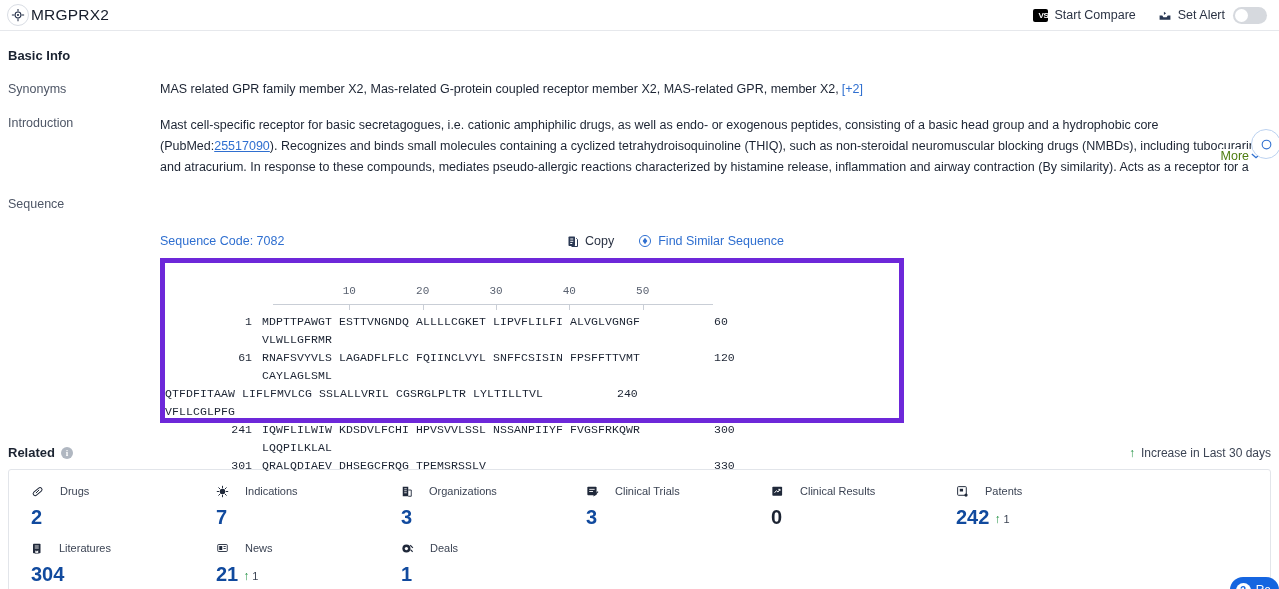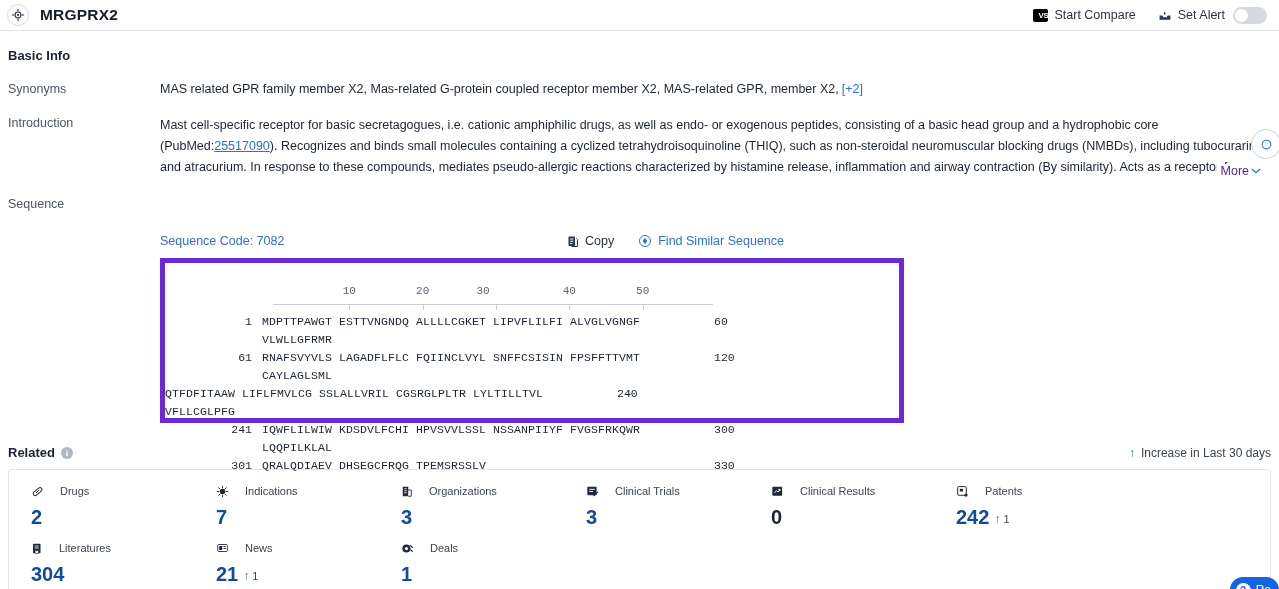--- a/index.html
+++ b/index.html
@@ -20,22 +20,22 @@
     background: #fff;
     position: relative;
   }
   .gene-icon {
     width: 22px; height: 22px; border-radius: 50%;
     border: 1px solid #d9dde4;
     display: flex; align-items: center; justify-content: center;
     flex: 0 0 auto;
   }
   .page-title {
-    font-size: 15.5px; font-weight: bold; letter-spacing: .2px;
-    margin-left: 11px; color: #161d2b;
+    font-size: 15.5px; font-weight: normal; letter-spacing: .2px;
+    margin-left: 2px; color: #161d2b;
   }
   .topbar-right {
     margin-left: auto; display: flex; align-items: center; gap: 22px;
   }
   .tb-action { display: flex; align-items: center; gap: 6px; font-size: 12.5px; color: #2b3344; cursor: pointer; }
   .vs-badge {
     width: 15px; height: 13px; border-radius: 2px; background: #000000;
     color: #fff; font-size: 8px; font-weight: bold; line-height: 13px;
     text-align: right; letter-spacing: -.3px;
   }
@@ -72,22 +72,22 @@
   .syn-more { color: #2f6fd0; cursor: pointer; margin-left: 3px; }
 
   .intro-wrap { position: relative; }
   .intro-text {
     font-size: 12.5px; line-height: 21px; color: #1c2433;
     max-height: 63px; overflow: hidden;
     padding-right: 2px;
   }
   .pm-link { color: #2f6fd0; text-decoration: underline; cursor: pointer; }
   .more-btn {
-    position: absolute; right: 10px; bottom: 0;
-    font-size: 12.5px; color: #4c1d95; background: #fff;
+    position: absolute; right: 10px; bottom: 15px;
+    font-size: 12.5px; color: #4d7c0f; background: #fff;
     padding-left: 4px; cursor: pointer;
     display: flex; align-items: center; gap: 2px;
   }
   .edge-circle {
     position: absolute; right: -10px; top: 14px;
     width: 30px; height: 30px; border-radius: 50%;
     border: 1px solid #bcd2f0; background: #fff;
     display: flex; align-items: center; justify-content: center;
   }
 
@@ -267,21 +267,21 @@
 
       <div class="seq-box">
         <div class="ruler">
           <div class="ruler-line"></div>
           <div id="ruler-marks">
               <div class="ruler-tick" style="left: 76.3333px;"></div>
               <div class="ruler-num" style="left: 76.3333px;">10</div>
               <div class="ruler-tick" style="left: 149.667px;"></div>
               <div class="ruler-num" style="left: 149.667px;">20</div>
               <div class="ruler-tick" style="left: 223px;"></div>
-              <div class="ruler-num" style="left: 210px;">30</div>
+              <div class="ruler-num" style="left: 223px;">30</div>
               <div class="ruler-tick" style="left: 296.333px;"></div>
               <div class="ruler-num" style="left: 296.333px;">40</div>
               <div class="ruler-tick" style="left: 369.667px;"></div>
               <div class="ruler-num" style="left: 369.667px;">50</div>
             </div>
         </div>
         <div class="seq-rows" id="seq-rows">
             <div class="seq-row">
               <span class="seq-start">1</span>
               <span class="seq-blocks">MDPTTPAWGT ESTTVNGNDQ ALLLLCGKET LIPVFLILFI ALVGLVGNGF VLWLLGFRMR</span>

